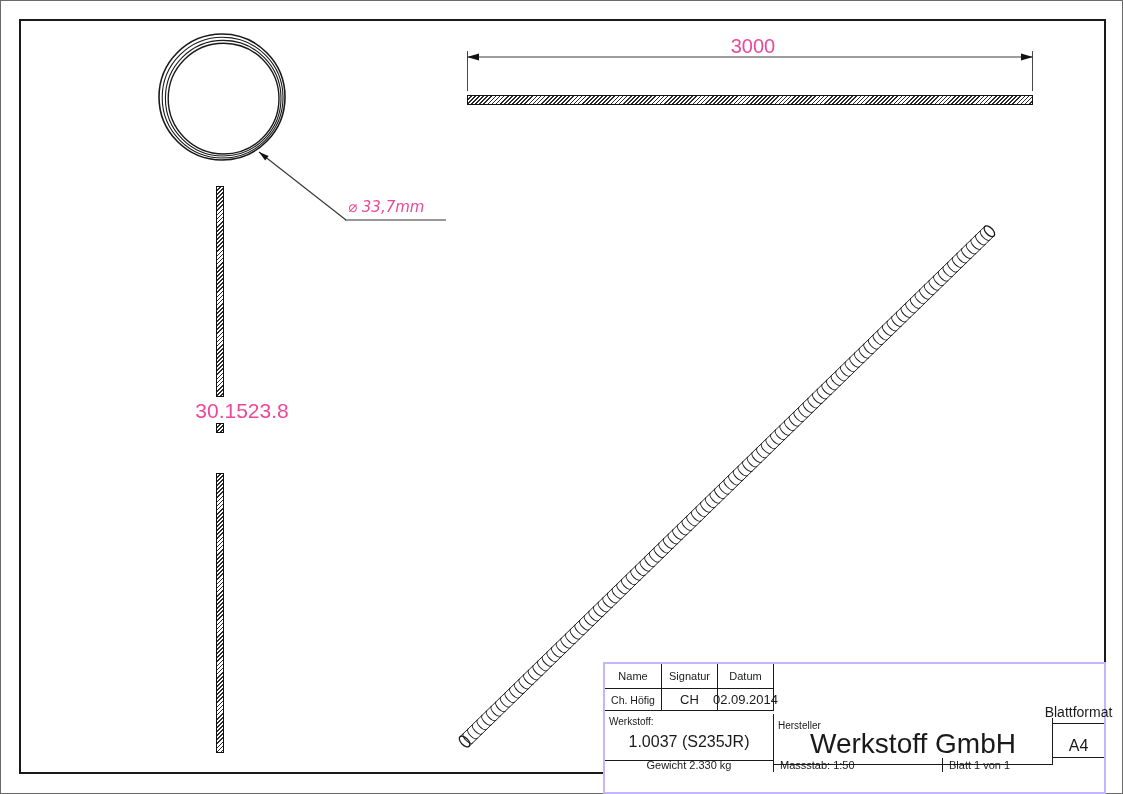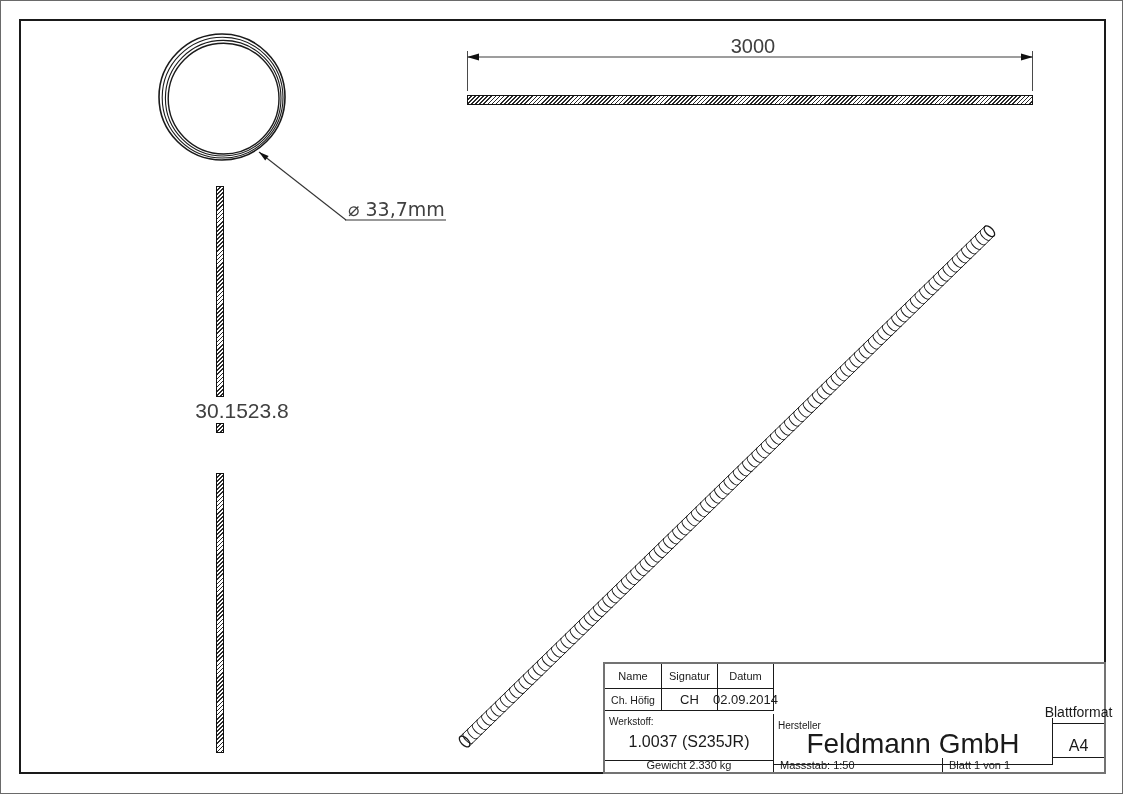--- a/index.html
+++ b/index.html
@@ -7,26 +7,26 @@
     width:1123px;height:794px;position:relative;background:#fff;overflow:hidden;
     font-family:"Liberation Sans","DejaVu Sans",sans-serif;color:#1a1a1a;
   }
   .outer-border{position:absolute;inset:0;border:1.5px solid #6a6a6a;box-sizing:border-box;}
   .frame{position:absolute;left:19px;top:19px;width:1087px;height:755px;border:2px solid #1a1a1a;box-sizing:border-box;}
   svg.linework{position:absolute;left:0;top:0;}
   .hatch-bar{
     position:absolute;box-sizing:border-box;border:1.2px solid #111;
     background:repeating-linear-gradient(135deg,#ffffff 0 1.7px,#2a2a2a 1.7px 2.9px);
   }
-  .label{position:absolute;white-space:nowrap;color:#404040;}
+  .label{position:absolute;white-space:nowrap;color:#ec4899;}
   .dim-text{font-size:20px;text-align:center;}
-  .dia-text{font-family:"DejaVu Sans",sans-serif;font-size:19px;}
+  .dia-text{font-family:"DejaVu Sans",sans-serif;font-size:15px;font-style:italic;}
   .article-text{font-size:21px;text-align:center;background:#fff;padding:0 2px;margin-left:32px;}
   
-  .titleblock{position:absolute;left:603px;top:662px;width:503px;height:112px;border:2px solid #737373;box-sizing:border-box;background:#fff;}
+  .titleblock{position:absolute;left:603px;top:662px;width:503px;height:132px;border:2px solid #c4b5fd;box-sizing:border-box;background:#fff;}
   .tb-cell{position:absolute;box-sizing:border-box;border-color:#1a1a1a;border-style:solid;border-width:0;
            display:flex;align-items:center;justify-content:center;font-size:11px;}
   .bR{border-right-width:1.5px;} .bB{border-bottom-width:1.5px;}
   .tb-small-label{position:absolute;top:2px;left:4px;font-size:10px;}
   .tb-left{justify-content:flex-start;padding-left:6px;}
 </style>
 </head>
 <body>
 
 <div class="outer-border"></div>
@@ -84,21 +84,21 @@
   <div class="tb-cell bR bB" style="left:0;top:25px;width:57px;height:22px;font-size:10.5px;">Ch. Höfig</div>
   <div class="tb-cell bR bB" style="left:57px;top:25px;width:56px;height:22px;font-size:13px;">CH</div>
   <div class="tb-cell bR bB" style="left:113px;top:25px;width:56px;height:22px;font-size:13px;">02.09.2014</div>
 
   <div class="tb-cell bR bB" style="left:0;top:50px;width:169px;height:47px;">
     <span class="tb-small-label">Werkstoff:</span>
     <span style="font-size:16px;margin-top:10px;">1.0037 (S235JR)</span>
   </div>
   <div class="tb-cell bR bB" style="left:169px;top:54px;width:279px;height:47px;text-align:center;">
     <span class="tb-small-label">Hersteller</span>
-    <span style="font-size:28px;margin-top:6px;">Feldmann GmbH</span>
+    <span style="font-size:28px;margin-top:6px;">Werkstoff GmbH</span>
   </div>
   <div class="tb-cell bB" style="left:448px;top:36px;width:51px;height:24px;font-size:14px;">Blattformat</div>
   <div class="tb-cell bB" style="left:448px;top:71px;width:51px;height:23px;font-size:16px;">A4</div>
 
   <div class="tb-cell bR" style="left:0;top:94px;width:169px;height:14px;">Gewicht 2.330 kg</div>
   <div class="tb-cell bR tb-left" style="left:169px;top:94px;width:169px;height:14px;">Massstab: 1:50</div>
   <div class="tb-cell tb-left" style="left:338px;top:94px;width:161px;height:14px;">Blatt 1 von 1</div>
 </div>
 
 </body></html>

